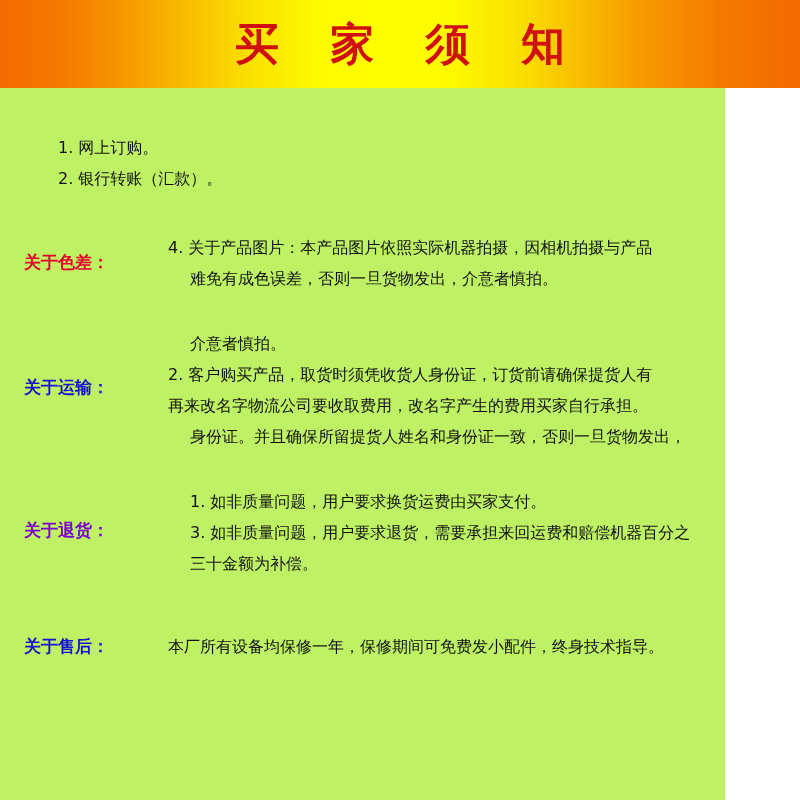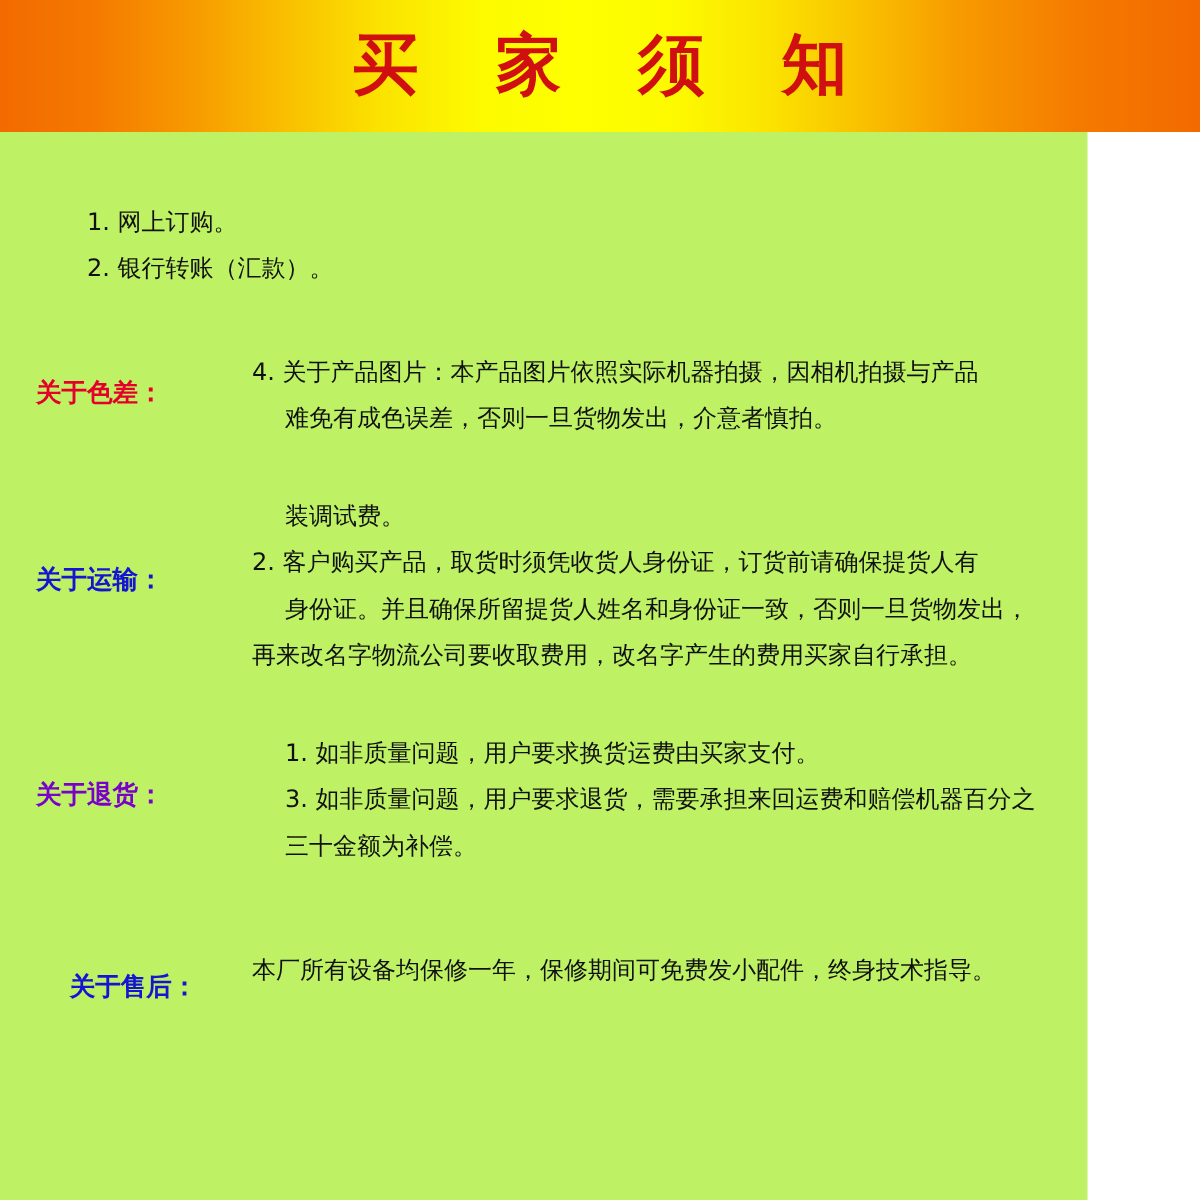--- a/index.html
+++ b/index.html
@@ -108,21 +108,21 @@
   .s-color { margin-top: 38px; }
   .s-ship { margin-top: 34px; }
   .s-return { margin-top: 34px; }
   .s-after { margin-top: 52px; }
 
   
   .sec-label-pay { margin-top: 31px; }
   .sec-label-color { margin-top: 15px; }
   .sec-label-ship { margin-top: 44px; }
   .sec-label-return { margin-top: 31px; }
-  .sec-label-after { margin-top: 12px; text-align: center; }
+  .sec-label-after { margin-top: 0px; }
 </style>
 </head>
 <body>
 
 <div class="page">
 
   <div class="banner">
     <div class="banner-title">买 家 须 知</div>
   </div>
 
@@ -139,24 +139,24 @@
       <div class="sec-label red sec-label-color" style="color: rgb(228, 0, 43);">关于色差：</div>
       <div class="sec-body">
         <div class="line">4. 关于产品图片：本产品图片依照实际机器拍摄，因相机拍摄与产品</div>
         <div class="line indent">难免有成色误差，否则一旦货物发出，介意者慎拍。</div>
       </div>
     </div>
 
     <div class="section s-ship">
       <div class="sec-label sec-label-ship" style="color: rgb(20, 20, 210);">关于运输：</div>
       <div class="sec-body">
-        <div class="line indent">装调试费。</div>
+        <div class="line indent">介意者慎拍。</div>
         <div class="line">2. 客户购买产品，取货时须凭收货人身份证，订货前请确保提货人有</div>
+        <div class="line">再来改名字物流公司要收取费用，改名字产生的费用买家自行承担。</div>
         <div class="line indent">身份证。并且确保所留提货人姓名和身份证一致，否则一旦货物发出，</div>
-        <div class="line">再来改名字物流公司要收取费用，改名字产生的费用买家自行承担。</div>
       </div>
     </div>
 
     <div class="section s-return">
       <div class="sec-label purple sec-label-return" style="color: rgb(122, 0, 204);">关于退货：</div>
       <div class="sec-body">
         <div class="line indent">1. 如非质量问题，用户要求换货运费由买家支付。</div>
         <div class="line indent">3. 如非质量问题，用户要求退货，需要承担来回运费和赔偿机器百分之</div>
         <div class="line indent">三十金额为补偿。</div>
       </div>

